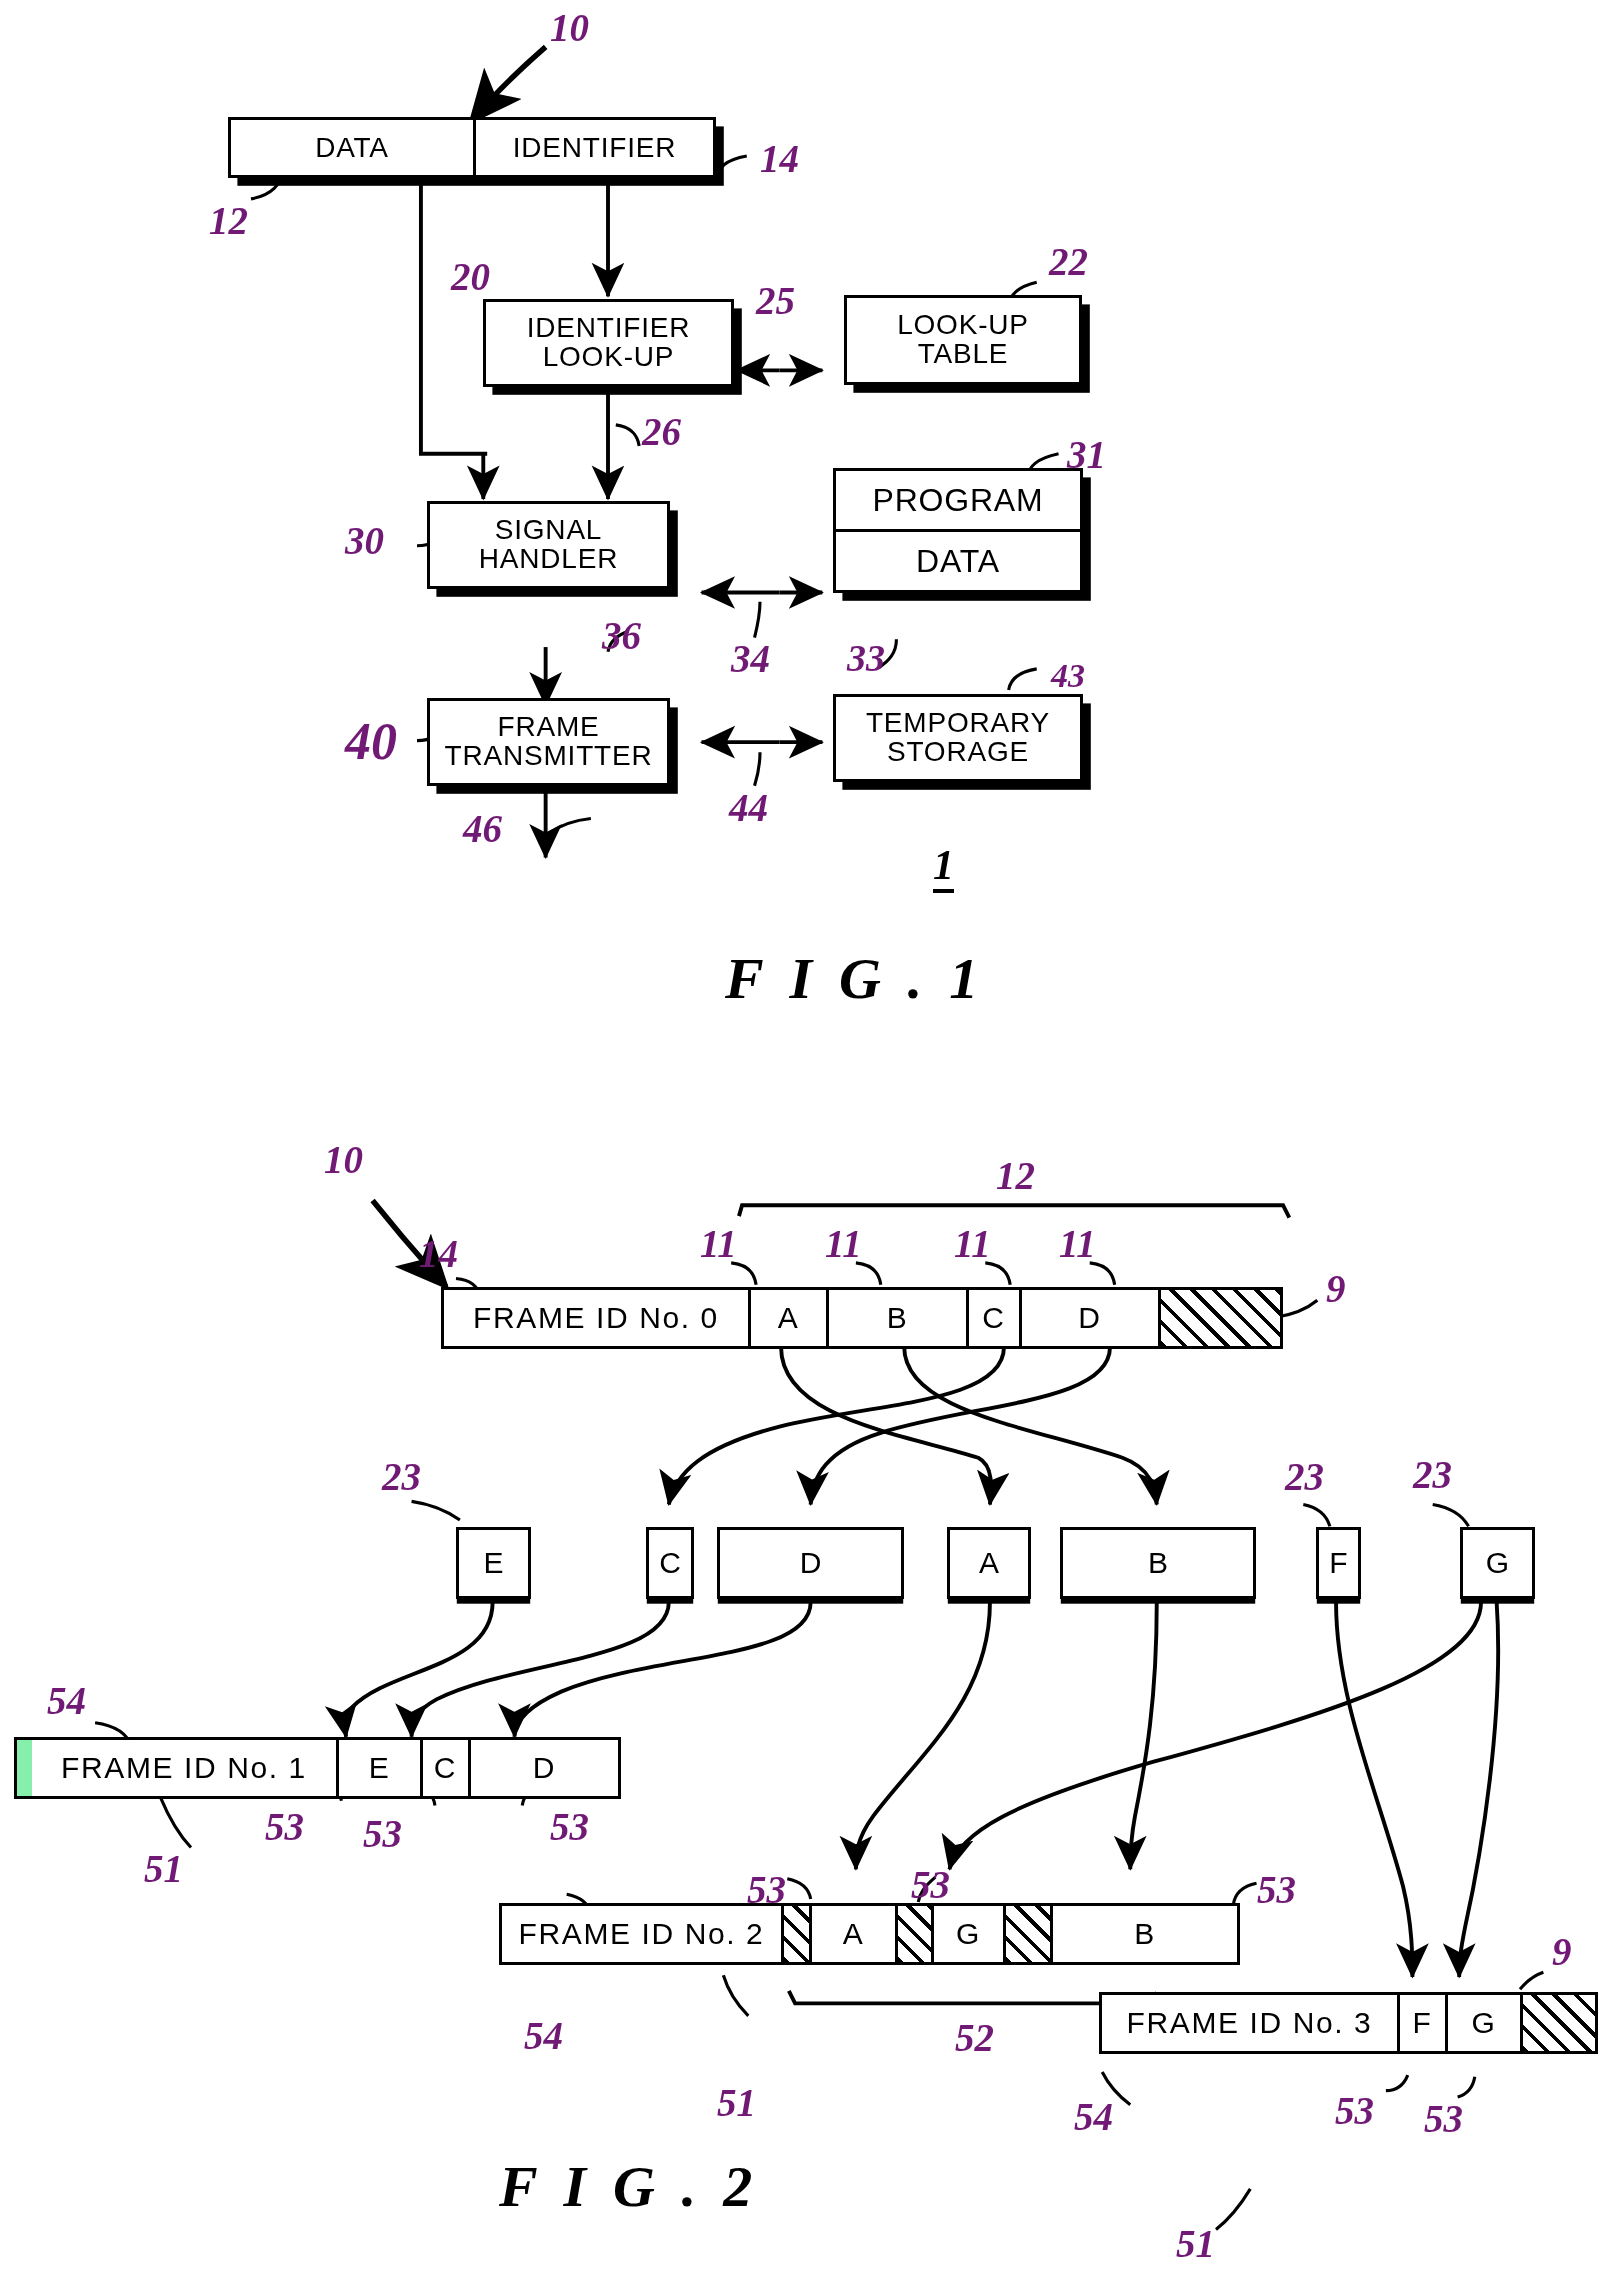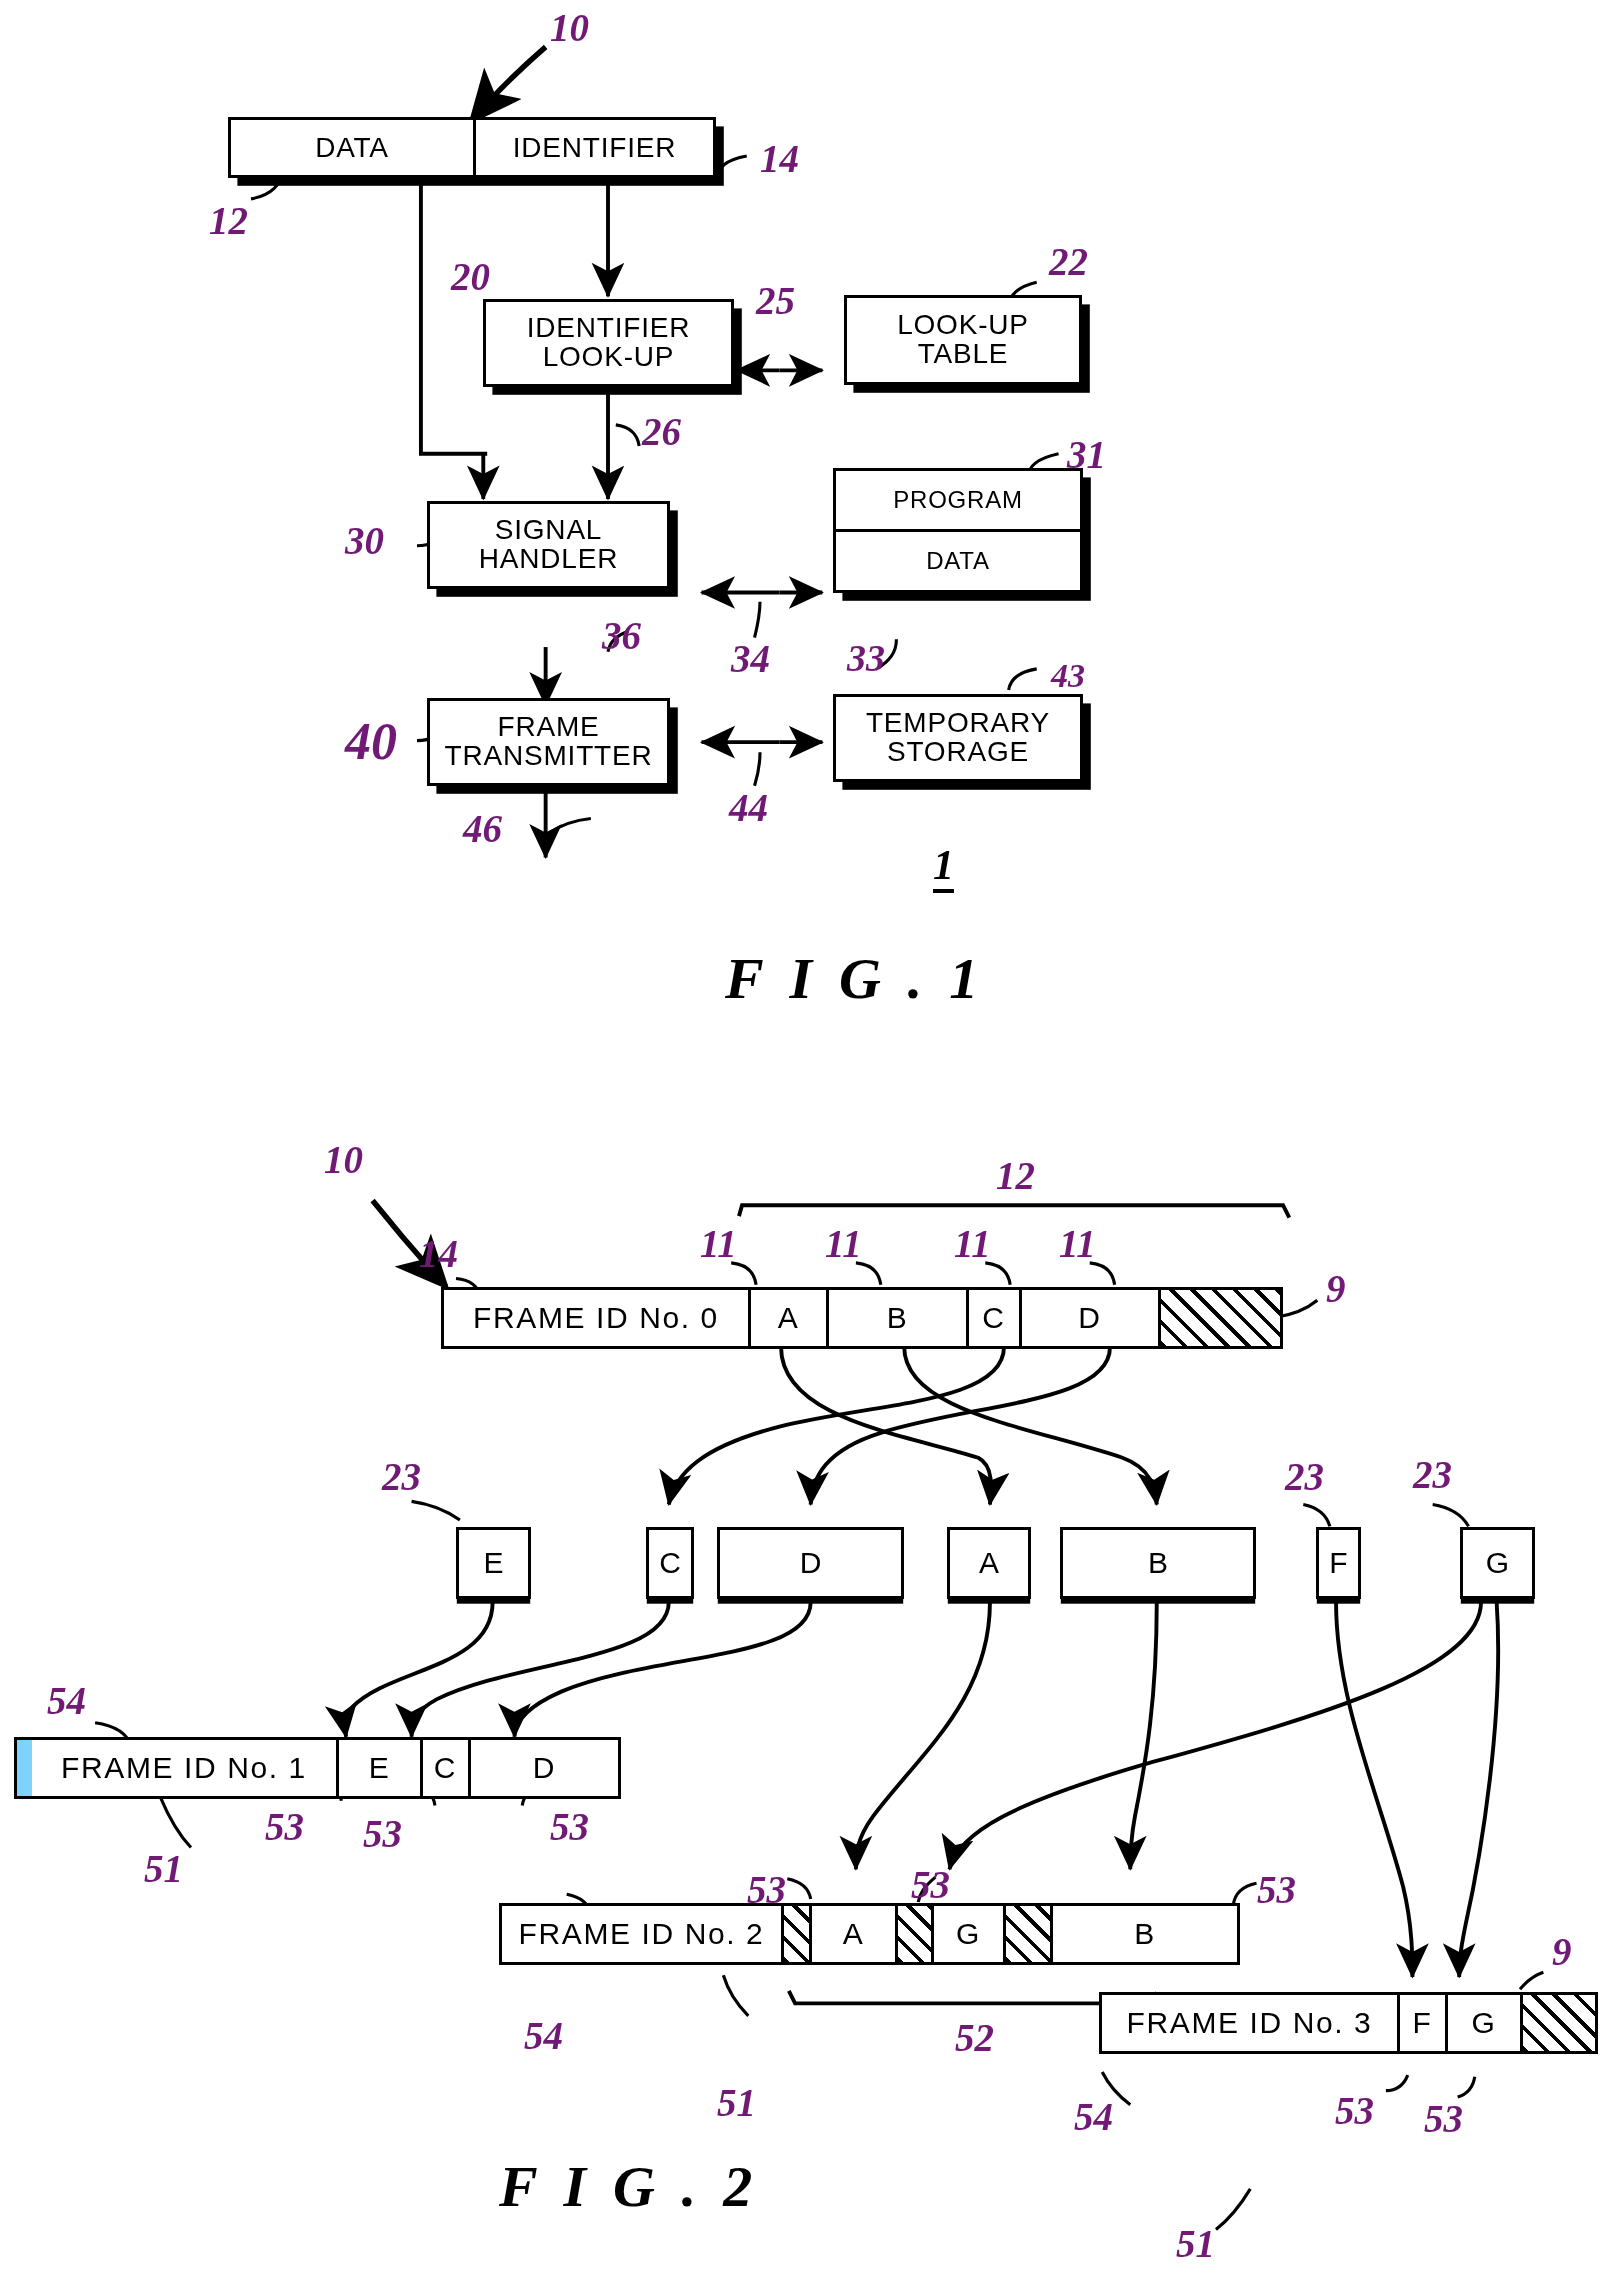--- a/index.html
+++ b/index.html
@@ -65,21 +65,21 @@
   .fignum {
     position:absolute;
     font-family:"Liberation Serif","DejaVu Serif",serif;
     font-style:italic; font-weight:700; line-height:1;
     border-bottom: 4.7px solid #000; padding-bottom: 3.1px;
   }
 
   
   .frame {
     position:absolute; box-sizing:border-box;
-    border: 3.9px solid #000; background:#7dd3fc;
+    border: 3.9px solid #000; background:#86efac;
     display:flex;
   }
   .frame .cell {
     box-sizing:border-box;
     display:flex; align-items:center; justify-content:center;
     font-family:"Liberation Sans Narrow","Liberation Sans",sans-serif;
     letter-spacing:1.6px; white-space:nowrap; background:#fff;
     height:100%;
   }
   .frame .cell + .cell { border-left: 3.1px solid #000; }
@@ -247,21 +247,21 @@
   <div class="ref" style="left:1049px; top:242px; font-size:39px;">22</div>
   <div class="ref" style="left:756px; top:281px; font-size:39px;">25</div>
   <div class="ref" style="left:642px; top:412px; font-size:39px;">26</div>
 
   <div class="box" style="left:427px; top:501px; width:243px; height:88px; font-size:28px;">
     <span class="ln">SIGNAL</span>
     <span class="ln">HANDLER</span>
   </div>
   <div class="ref" style="left:345px; top:521px; font-size:39px;">30</div>
 
-  <div class="box stackbox" style="left:833px; top:468px; width:250px; height:125px; font-size:24px; justify-content:stretch;">
+  <div class="box stackbox" style="left:833px; top:468px; width:250px; height:125px; font-size:32px; justify-content:stretch;">
     <div class="half">PROGRAM</div>
     <div class="half">DATA</div>
   </div>
   <div class="ref" style="left:1067px; top:435px; font-size:39px;">31</div>
   <div class="ref" style="left:847px; top:639px; font-size:38px;">33</div>
   <div class="ref" style="left:731px; top:639px; font-size:39px;">34</div>
   <div class="ref" style="left:602px; top:616px; font-size:39px;">36</div>
 
   <div class="box" style="left:427px; top:698px; width:243px; height:88px; font-size:28px;">
     <span class="ln">FRAME</span>

